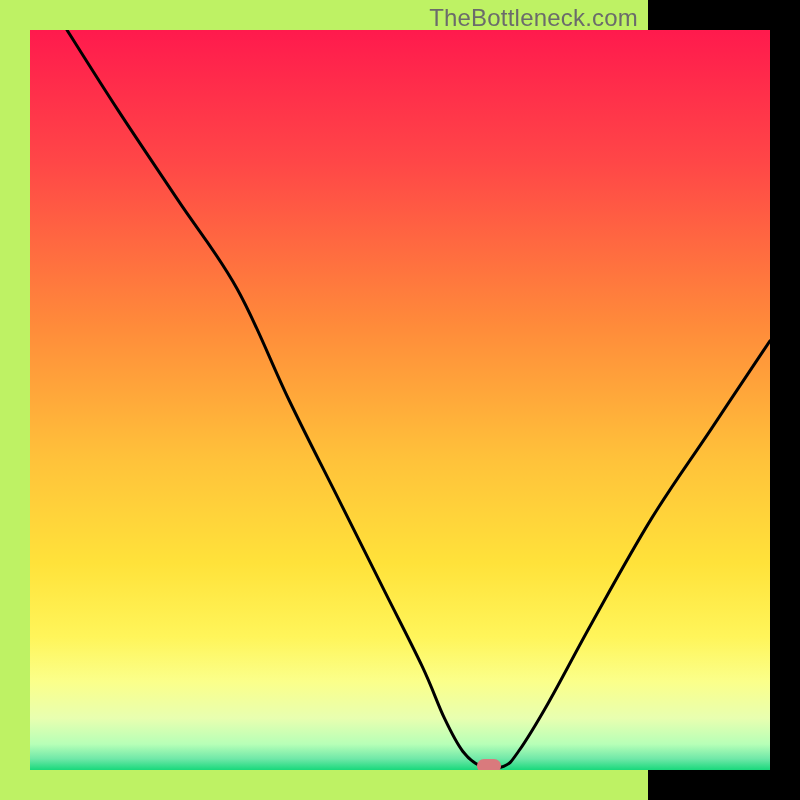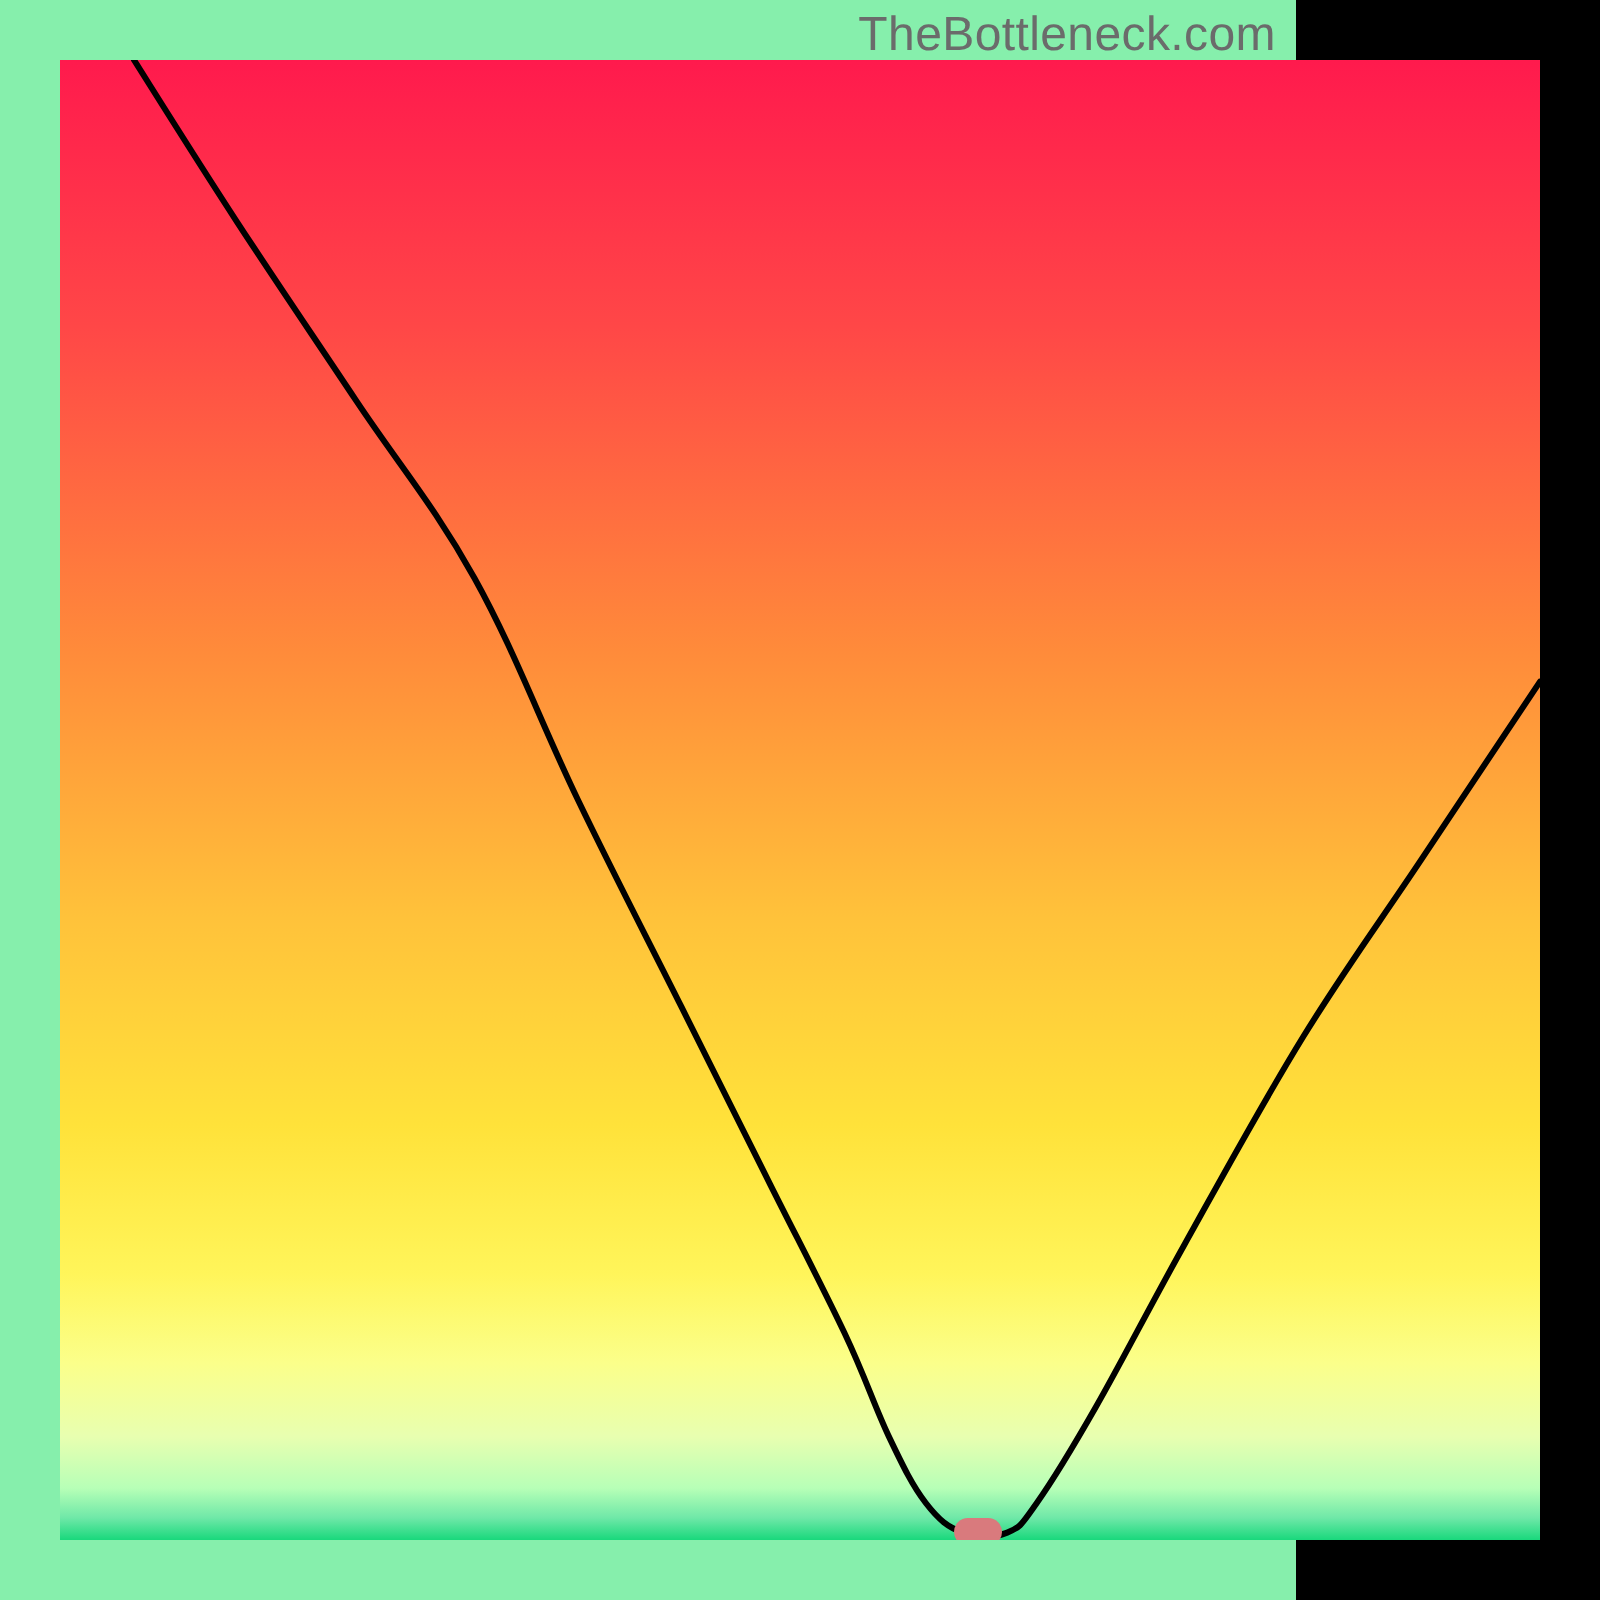--- a/index.html
+++ b/index.html
@@ -8,21 +8,21 @@
     width: 800px;
     height: 800px;
     background: #000;
     overflow: hidden;
     font-family: Arial, Helvetica, sans-serif;
   }
   .frame {
     position: relative;
     width: 648px;
     height: 800px;
-    background: #86efac;
+    background: #bef264;
   }
   .watermark {
     position: absolute;
     top: 4px;
     right: 10px;
     color: #6b6b6b;
     font-size: 24px;
     font-weight: 500;
     letter-spacing: 0.2px;
     z-index: 10;

